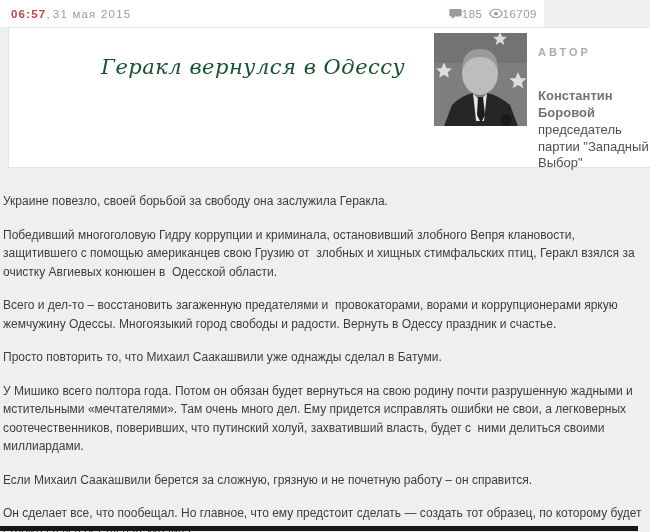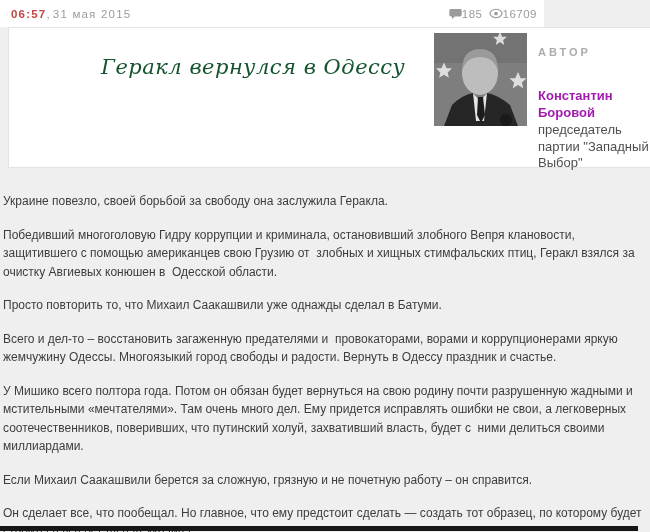--- a/index.html
+++ b/index.html
@@ -47,21 +47,21 @@
     overflow: hidden;
   }
   .author-block {
     position: absolute; left: 529px; top: 18px; width: 112px;
   }
   .author-label {
     font-size: 11px; letter-spacing: 3px; color: #ababab; font-weight: bold;
     margin-bottom: 30px;
   }
   .author-name {
-    font-size: 13px; font-weight: bold; color: #a21caf; line-height: 16.5px;
+    font-size: 13px; font-weight: bold; color: #737373; line-height: 16.5px;
     margin-bottom: 1px;
   }
   .author-role {
     font-size: 13px; color: #4f4f4f; line-height: 16.5px;
   }
 
   
   .article-body {
     position: absolute; top: 177px; left: 3px; width: 644px;
   }
@@ -134,20 +134,20 @@
   <div class="author-block">
     <div class="author-label">АВТОР</div>
     <div class="author-name">Константин Боровой</div>
     <div class="author-role">председатель партии "Западный Выбор"</div>
   </div>
 </div>
 
 <div class="article-body">
     <p class="para">Украине повезло, своей борьбой за свободу она заслужила Геракла.</p>
     <p class="para">Победивший многоголовую Гидру коррупции и криминала, остановивший злобного Вепря клановости, защитившего с помощью американцев свою Грузию от  злобных и хищных стимфальских птиц, Геракл взялся за очистку Авгиевых конюшен в  Одесской области.</p>
+    <p class="para">Всего и дел-то – восстановить загаженную предателями и  провокаторами, ворами и коррупционерами яркую жемчужину Одессы. Многоязыкий город свободы и радости. Вернуть в Одессу праздник и счастье.</p>
     <p class="para">Просто повторить то, что Михаил Саакашвили уже однажды сделал в Батуми.</p>
-    <p class="para">Всего и дел-то – восстановить загаженную предателями и  провокаторами, ворами и коррупционерами яркую жемчужину Одессы. Многоязыкий город свободы и радости. Вернуть в Одессу праздник и счастье.</p>
     <p class="para">У Мишико всего полтора года. Потом он обязан будет вернуться на свою родину почти разрушенную жадными и мстительными «мечтателями». Там очень много дел. Ему придется исправлять ошибки не свои, а легковерных соотечественников, поверивших, что путинский холуй, захвативший власть, будет с  ними делиться своими миллиардами.</p>
     <p class="para">Если Михаил Саакашвили берется за сложную, грязную и не почетную работу – он справится.</p>
     <p class="para">Он сделает все, что пообещал. Но главное, что ему предстоит сделать — создать тот образец, по которому будет строиться вся остальная Украина.</p>
   </div>
 
 <div class="bottom-bar"></div>
 
 </body></html>

